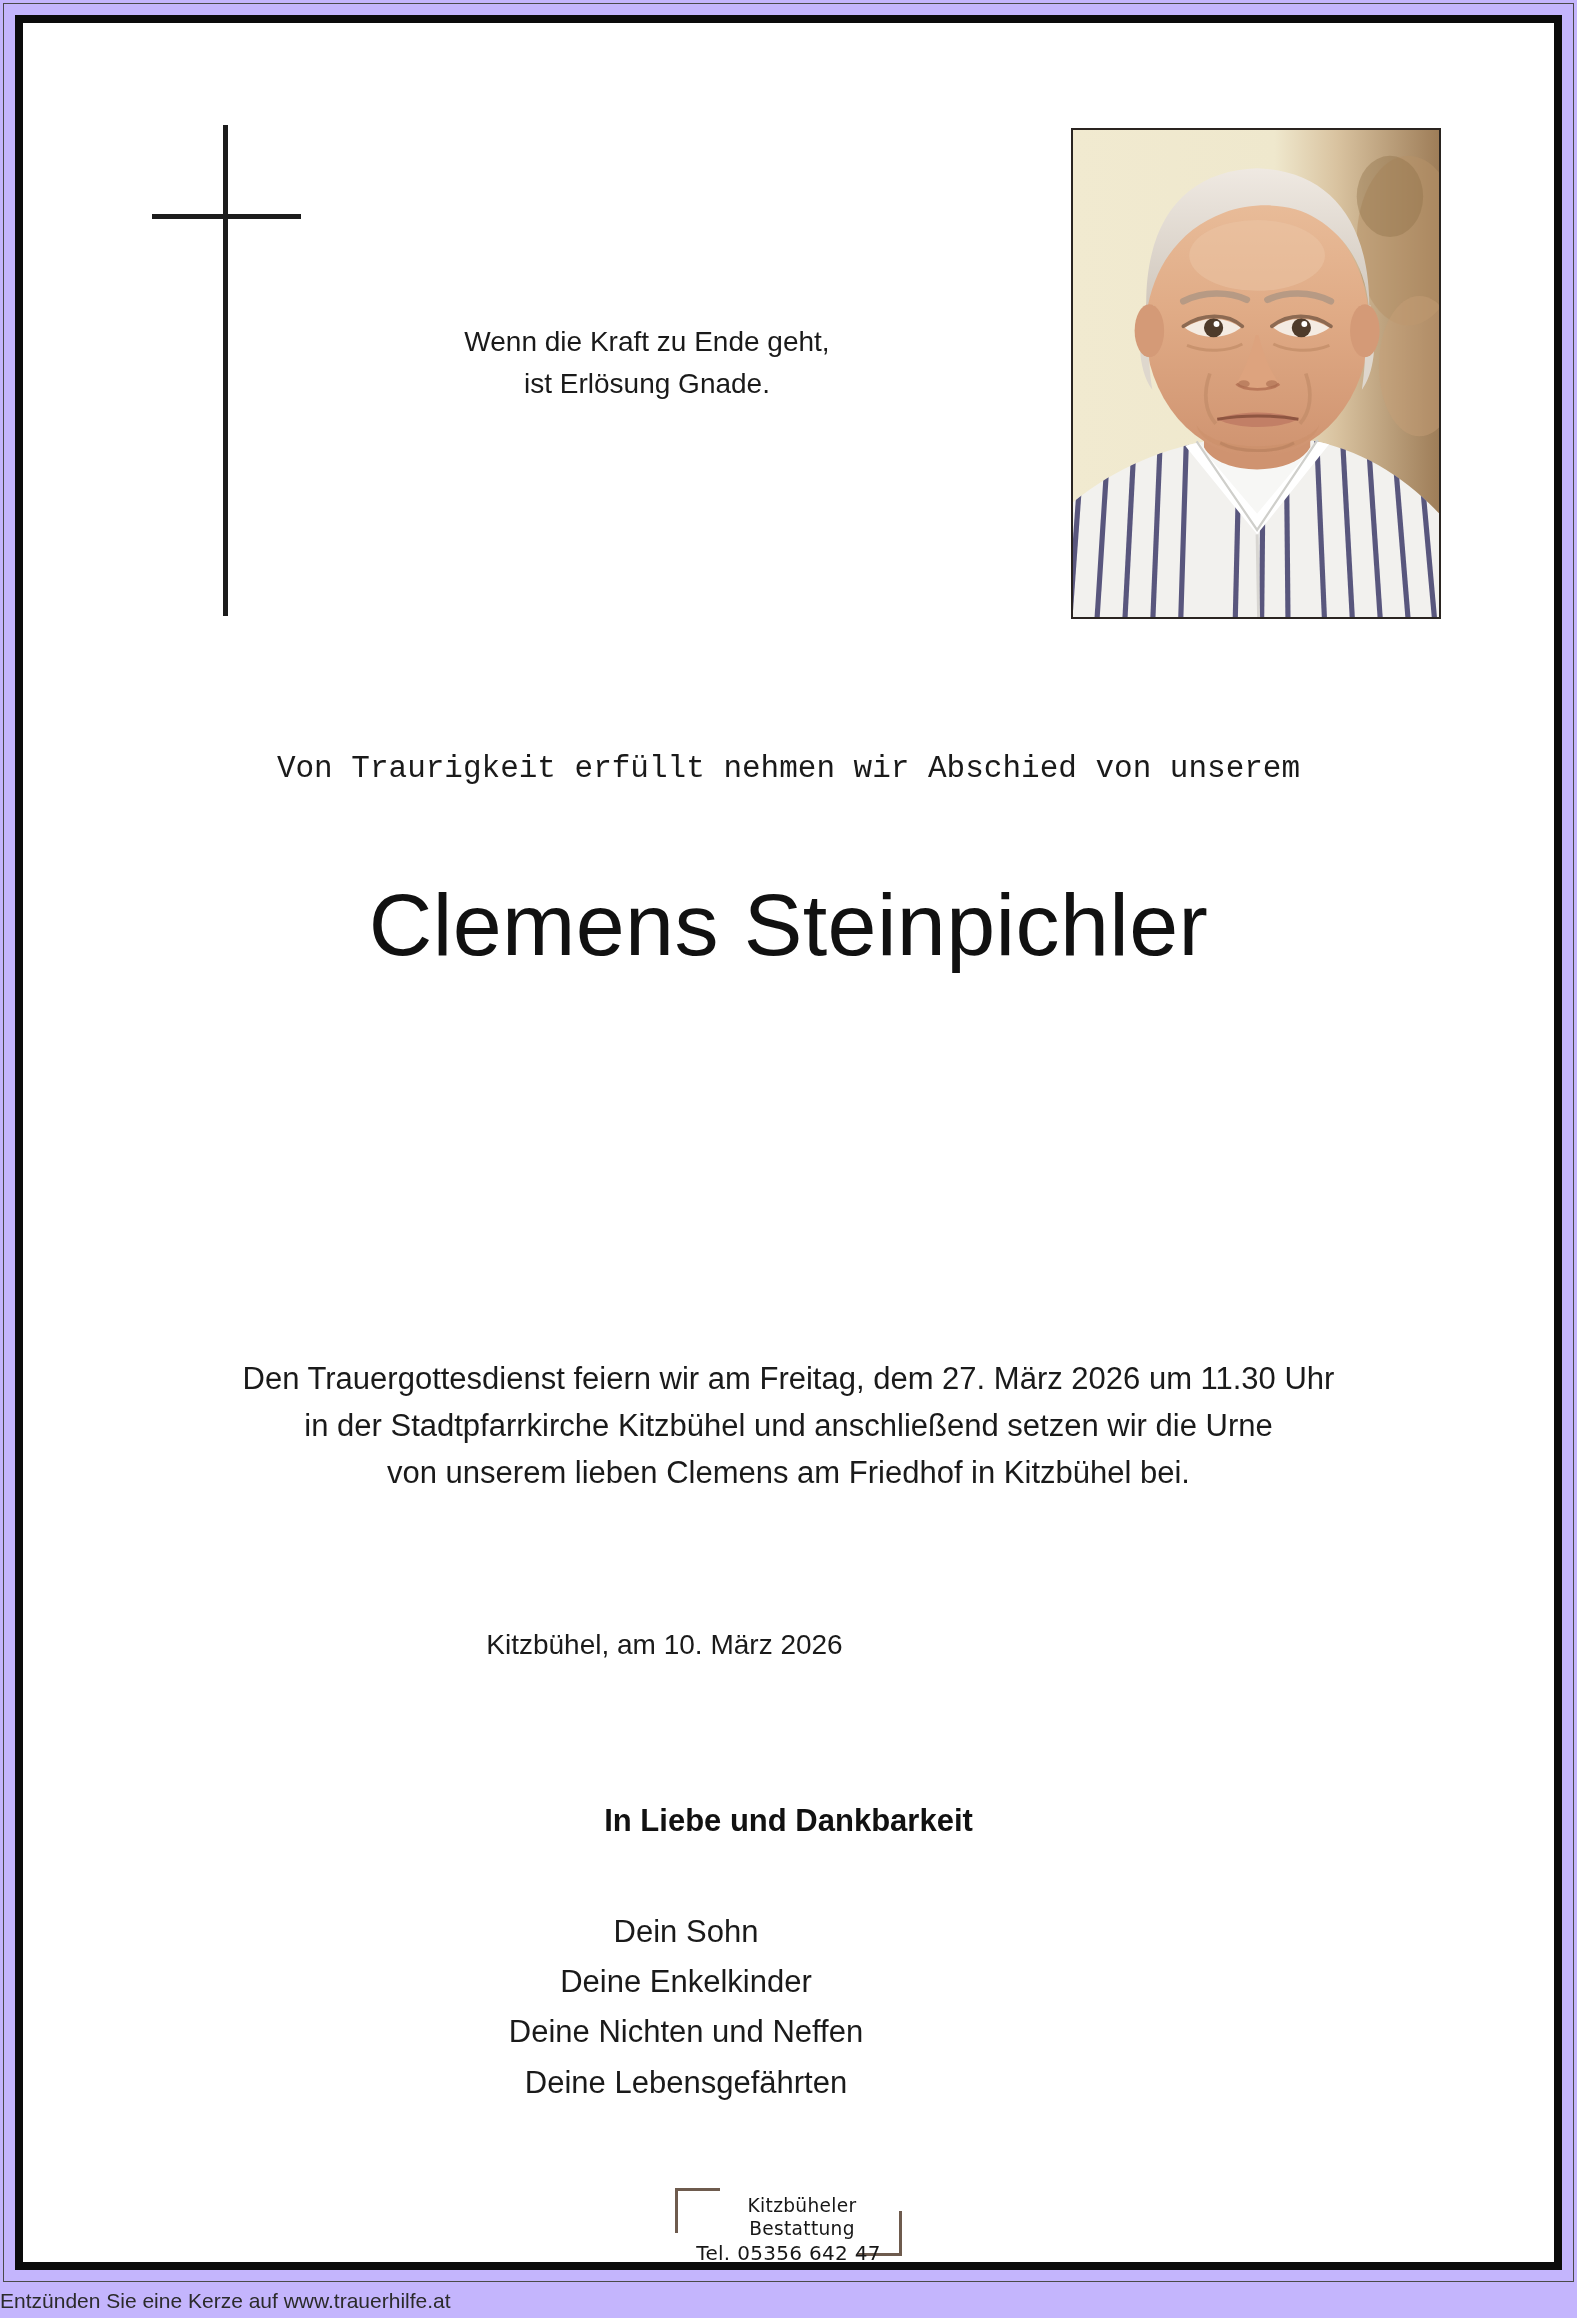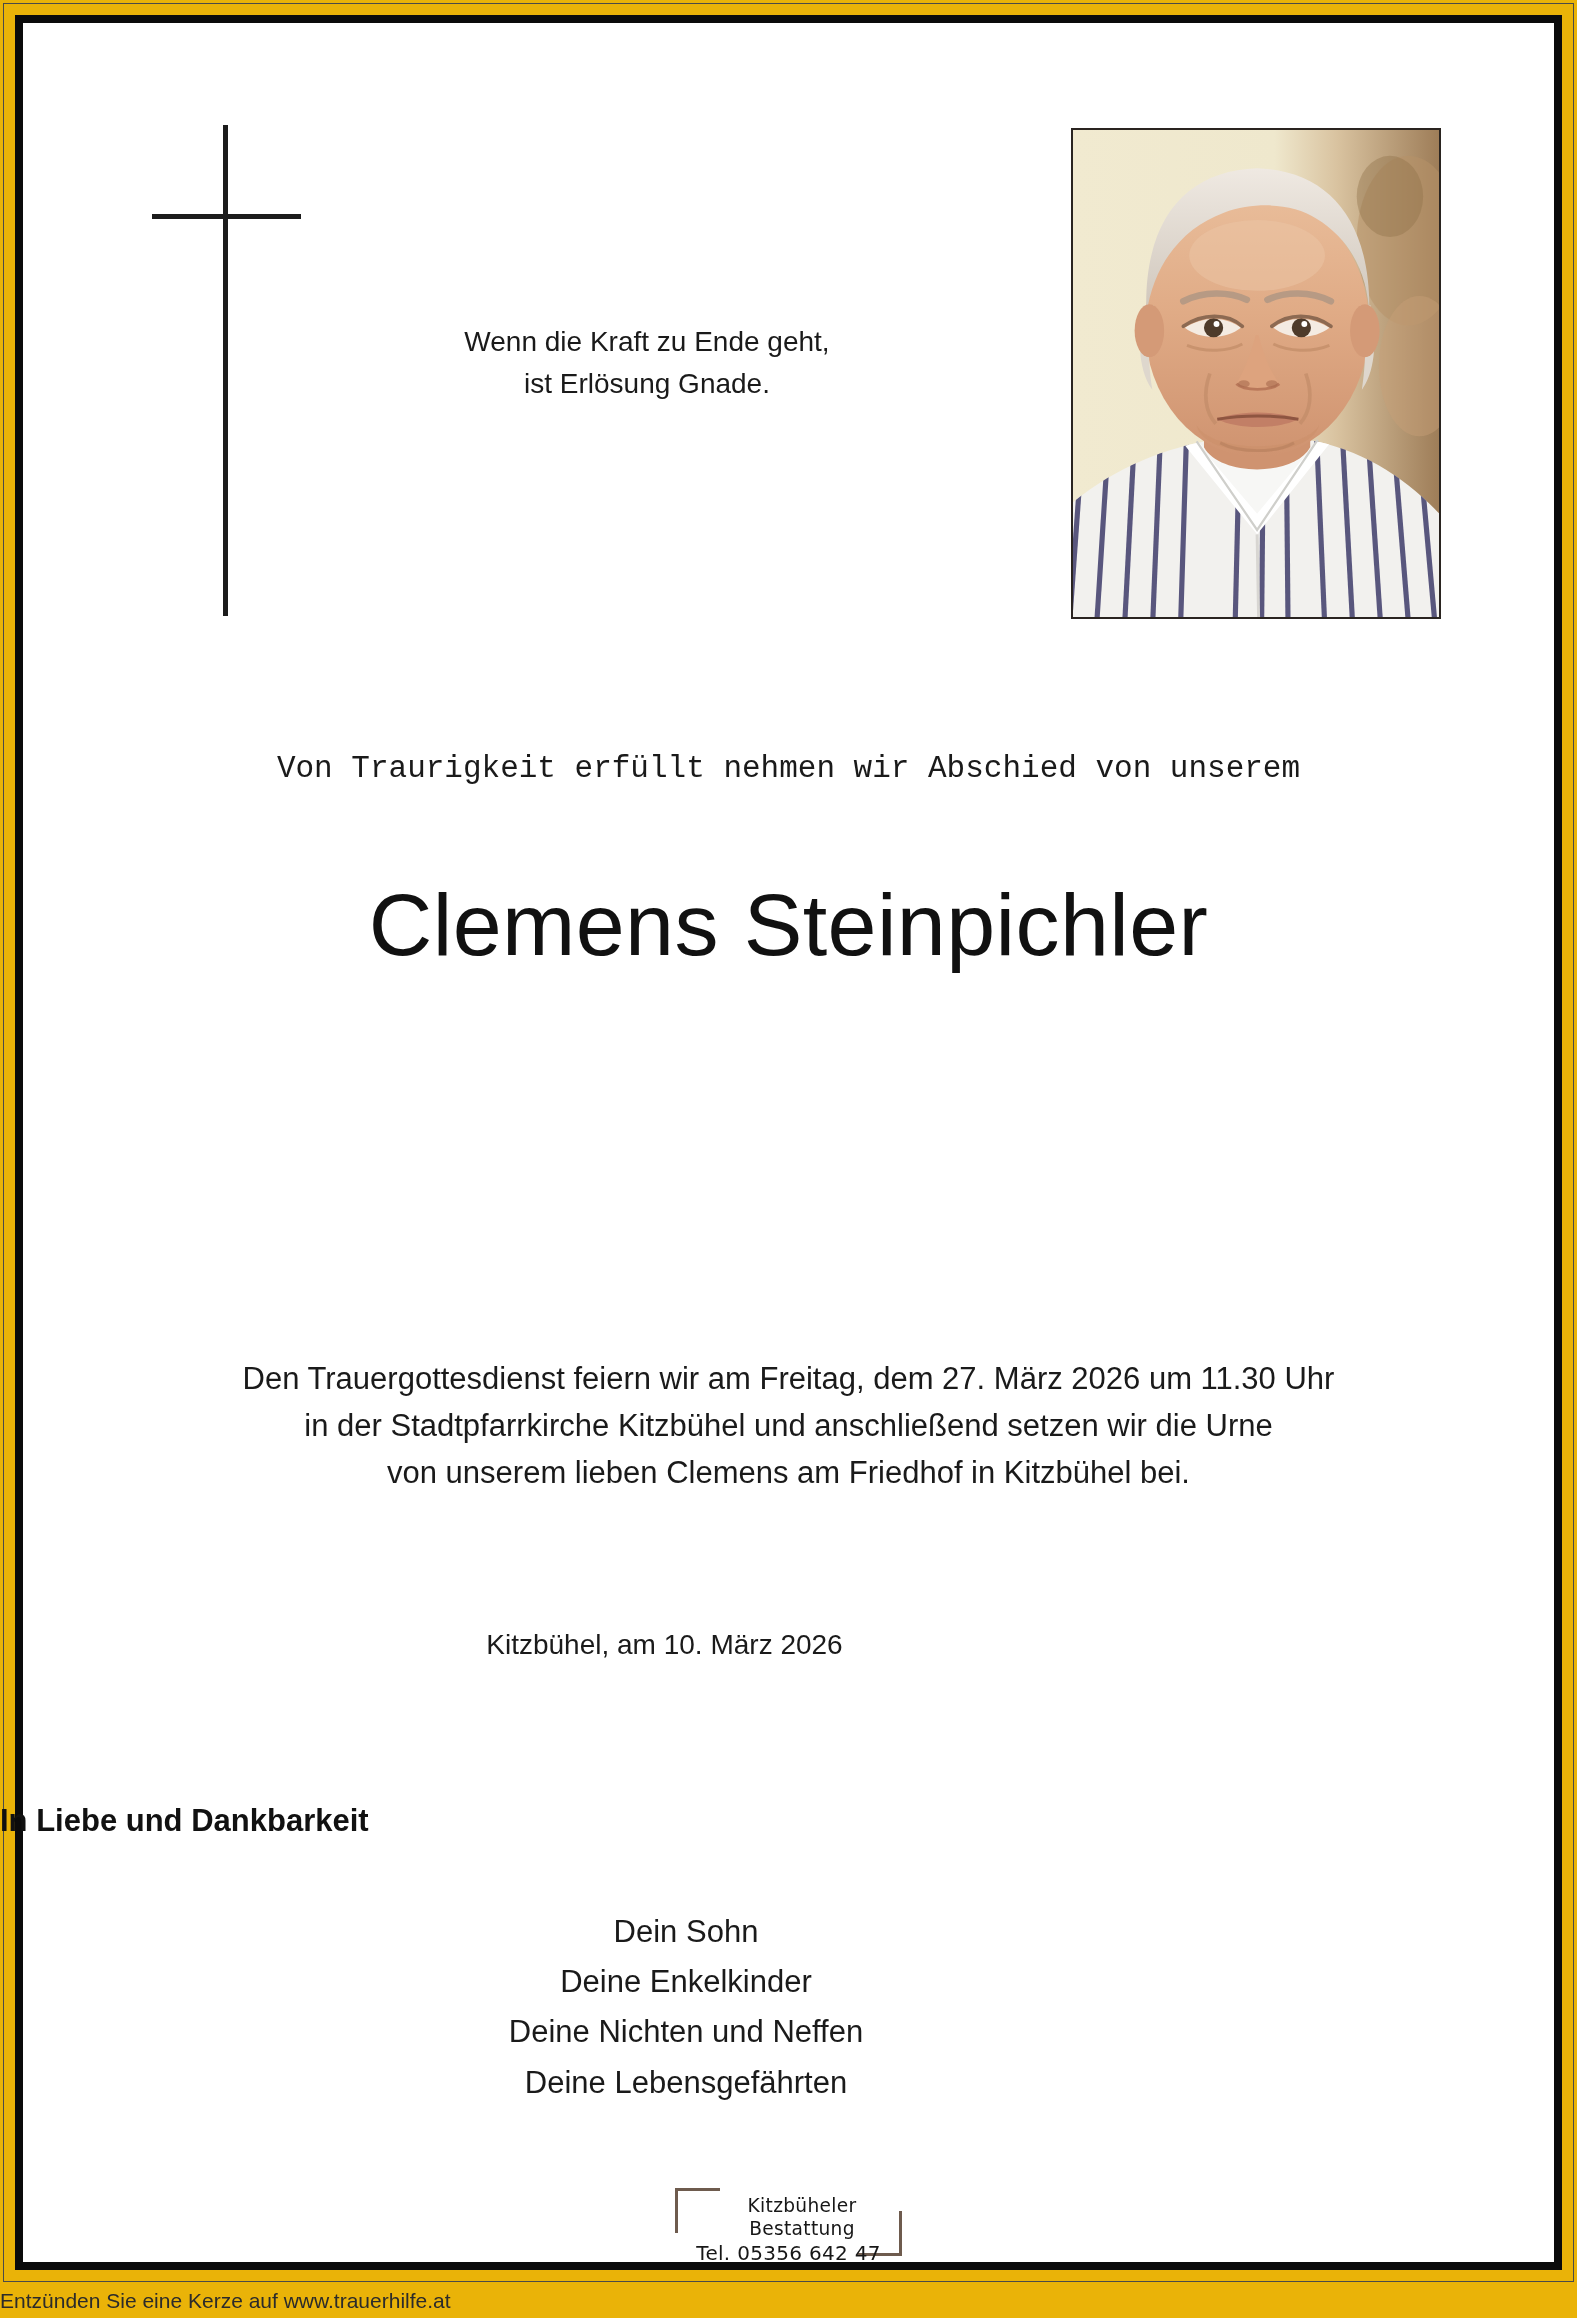--- a/index.html
+++ b/index.html
@@ -13,21 +13,21 @@
     font-family: "Liberation Sans", sans-serif;
     color: #1a1a1a;
     overflow: hidden;
   }
 
   
   .page {
     position: relative;
     width: 1577px;
     height: 2319px;
-    background: #eab308;
+    background: #c4b5fd;
     box-sizing: border-box;
   }
   .hairline-frame {
     position: absolute;
     left: 3px;
     top: 3px;
     width: 1571px;
     height: 2279px;
     border: 1.5px solid #4a4a4a;
     box-sizing: border-box;
@@ -147,20 +147,21 @@
     width: 1329px;
     text-align: center;
     font-size: 28px;
     color: #1a1a1a;
   }
   .closing-title {
     position: absolute;
     left: 0;
     top: 1803px;
     width: 1577px;
+    text-align: center;
     font-size: 31px;
     font-weight: bold;
     color: #111111;
   }
   .mourners {
     position: absolute;
     left: 17px;
     top: 1907px;
     width: 1338px;
     text-align: center;

